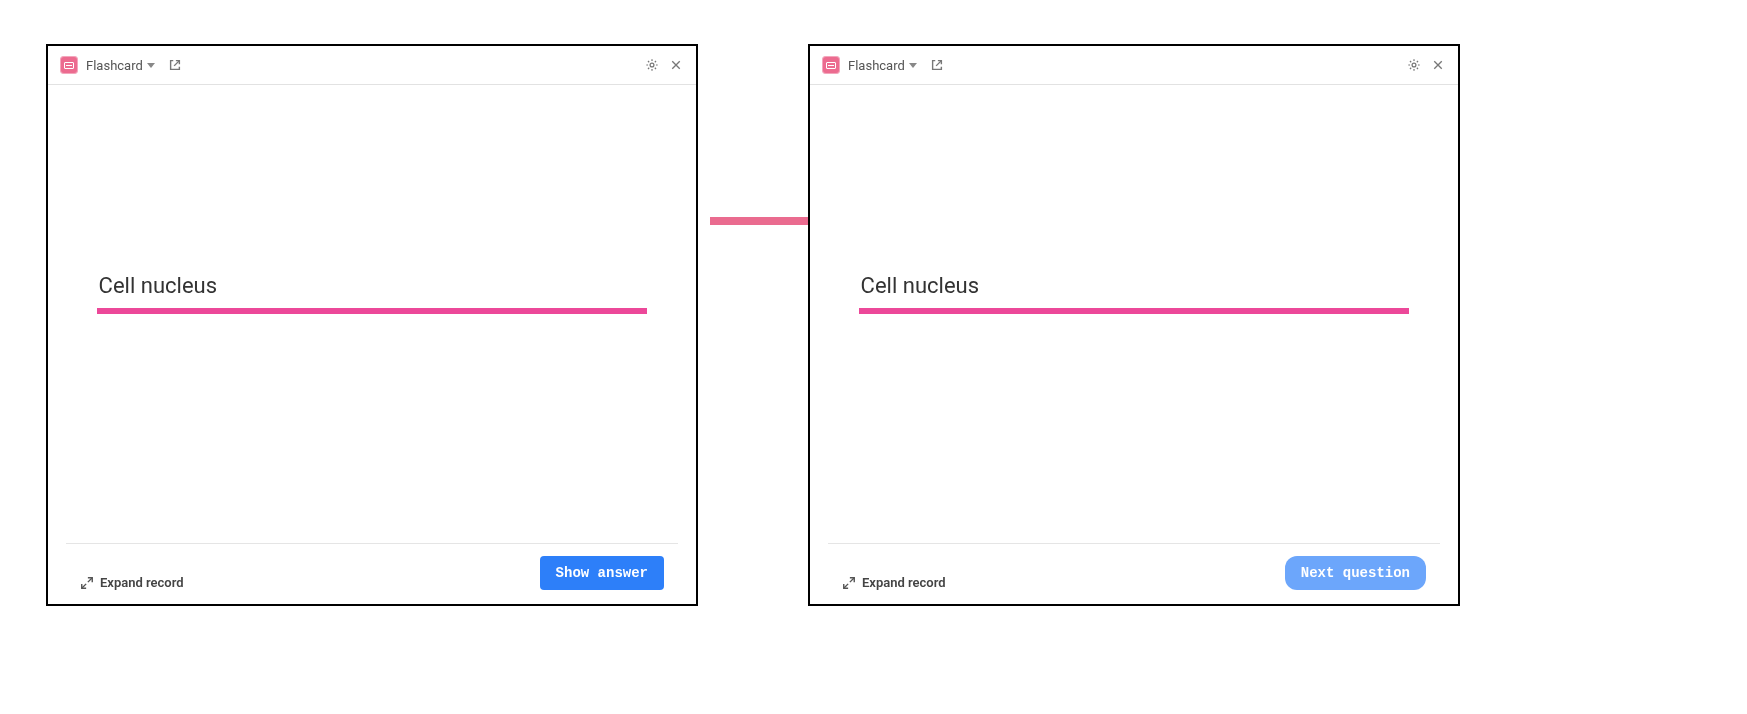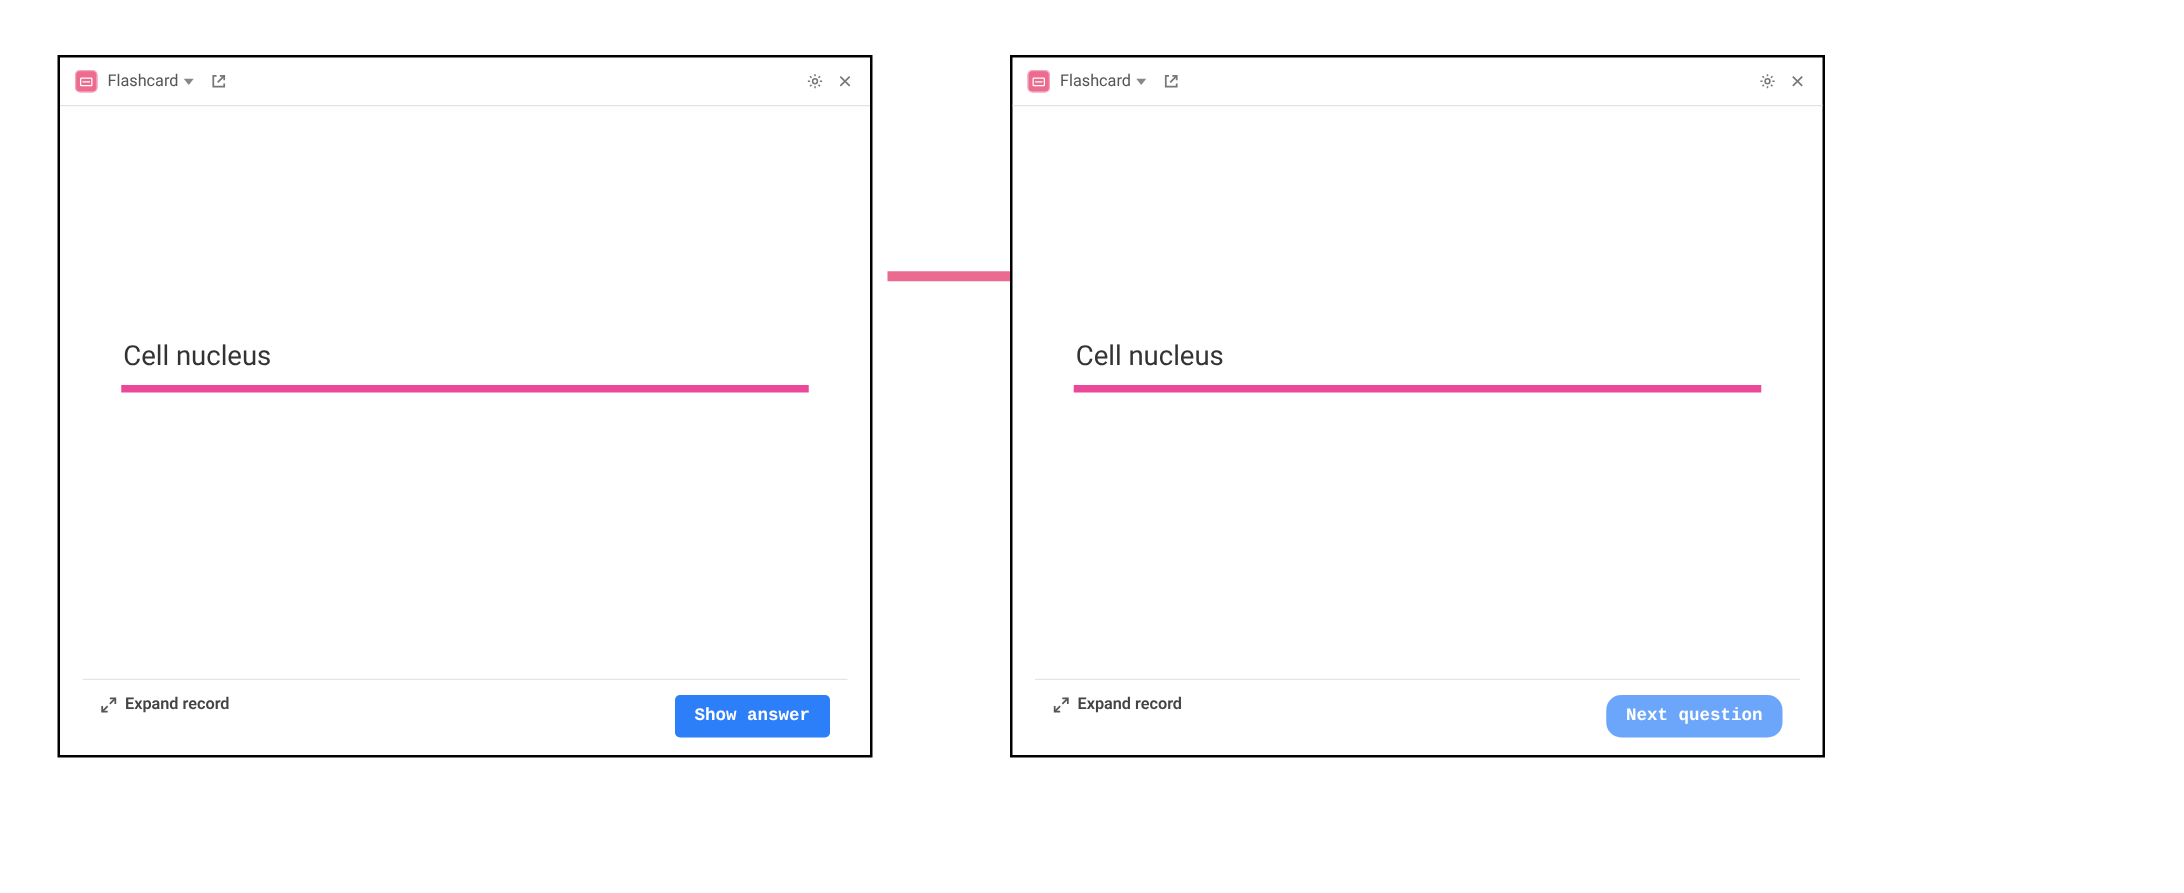--- a/index.html
+++ b/index.html
@@ -105,21 +105,21 @@
     font-size: 16px;
     color:#333;
     padding: 14px 2px 6px 2px;
   }
 
   
   .ftr {
     border-top: 1px solid #e5e5e5;
     padding: 12px 14px 14px 14px;
     display: flex;
-    align-items: flex-start;
+    align-items: flex-end;
     font-size: 13px;
     color:#333;
     margin-top:48px;
   }
   .ftr .expand {
     display:flex; align-items:center; gap:6px;
     cursor:pointer;
     font-weight: 600;
     color:#444;
   }

